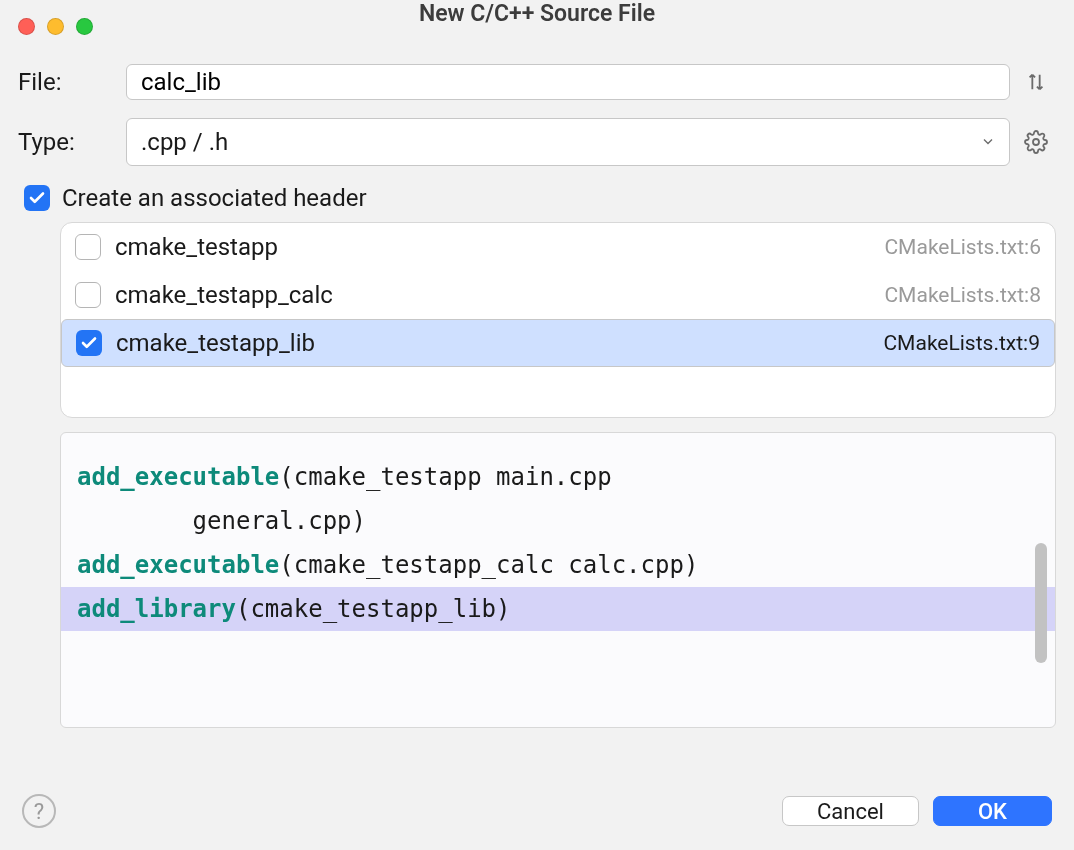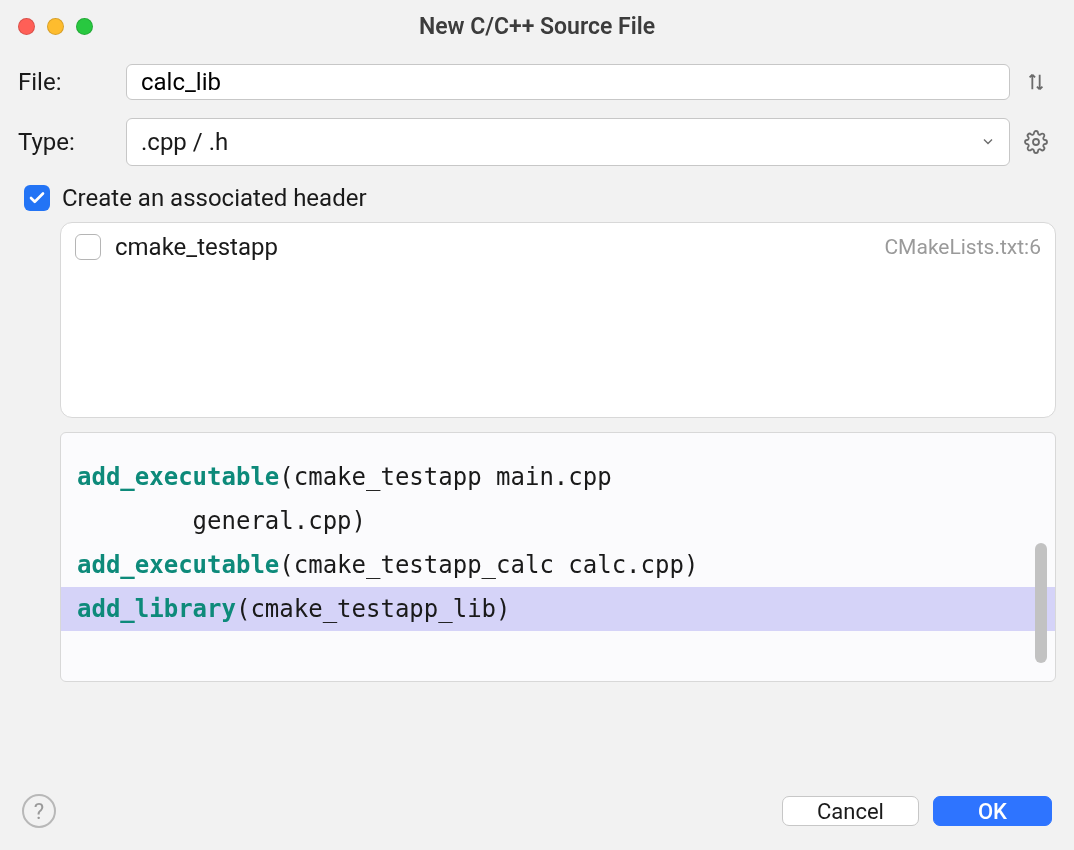--- a/index.html
+++ b/index.html
@@ -7,21 +7,21 @@
   body {
     width:1074px; height:850px;
     background:#f2f2f2;
     font-family:-apple-system,BlinkMacSystemFont,"Segoe UI",Roboto,"Helvetica Neue",Arial,sans-serif;
     font-size:22px;
     color:#1a1a1a;
     position:relative;
   }
   .titlebar {
     height:52px;
-    display:flex; align-items:center;
+    display:flex; 
     position:relative;
   }
   .traffic { position:absolute; left:18px; top:18px; display:flex; gap:12px; }
   .dot { width:17px; height:17px; border-radius:50%; border:1px solid rgba(0,0,0,.15); }
   .dot.red { background:#ff5f57; }
   .dot.yellow { background:#febc2e; }
   .dot.green { background:#28c840; }
   .title { flex:1; text-align:center; font-weight:600; font-size:23px; color:#3c3c3c; }
   .content { padding:12px 18px 0 18px; }
   .row { display:flex; align-items:center; margin-bottom:18px; }
@@ -69,21 +69,21 @@
   }
   .trow.sel { background:#cfe0ff; }
   .trow .chk { margin-right:14px; }
   .trow .tn { flex:1; font-size:24px; }
   .trow .tf { color:#9a9a9a; font-size:21px; }
   .trow.sel .tf { color:#1a1a1a; }
   .codebox {
     margin:14px 0 0 42px;
     border:1px solid #d8d8d8; border-radius:6px;
     background:#fbfbfd;
-    height:250px;
+    height:296px;
     padding:22px 0 0 0;
     font-family:ui-monospace,SFMono-Regular,Menlo,Consolas,monospace;
     font-size:24px; line-height:44px;
     position:relative; overflow:hidden;
   }
   .code-line { padding:0 16px; white-space:pre; }
   .code-line.hl { background:#d5d3f8; }
   .func { color:#0d8a7a; font-weight:600; }
   .arg  { color:#1a1a1a; }
   .scrollbar {
@@ -170,20 +170,36 @@
 
 
   <div class="targets">
     <div class="trow">
       <div class="chk off">
         
       </div>
       <span class="tn">cmake_testapp</span>
       <span class="tf">CMakeLists.txt:6</span>
     </div>
+    <div class="trow">
+      <div class="chk off">
+        
+      </div>
+      <span class="tn">cmake_testapp_calc</span>
+      <span class="tf">CMakeLists.txt:8</span>
+    </div>
+    <div class="trow sel">
+      <div class="chk on">
+        <svg width="18" height="18" viewBox="0 0 24 24" fill="none" stroke="#fff" stroke-width="3.5" stroke-linecap="round" stroke-linejoin="round">
+            <polyline points="20 6 9 17 4 12"></polyline>
+          </svg>
+      </div>
+      <span class="tn">cmake_testapp_lib</span>
+      <span class="tf">CMakeLists.txt:9</span>
+    </div>
   </div>
 
   <div class="codebox">
     <div id="code-lines">
         <div class="code-line"><span class="func">add_executable</span><span class="arg">(cmake_testapp main.cpp</span></div>
         <div class="code-line">        <span class="arg">general.cpp)</span></div>
         <div class="code-line"><span class="func">add_executable</span><span class="arg">(cmake_testapp_calc calc.cpp)</span></div>
         <div class="code-line hl"><span class="func">add_library</span><span class="arg">(cmake_testapp_lib)</span></div>
       </div>
     <div class="scrollbar"></div>

